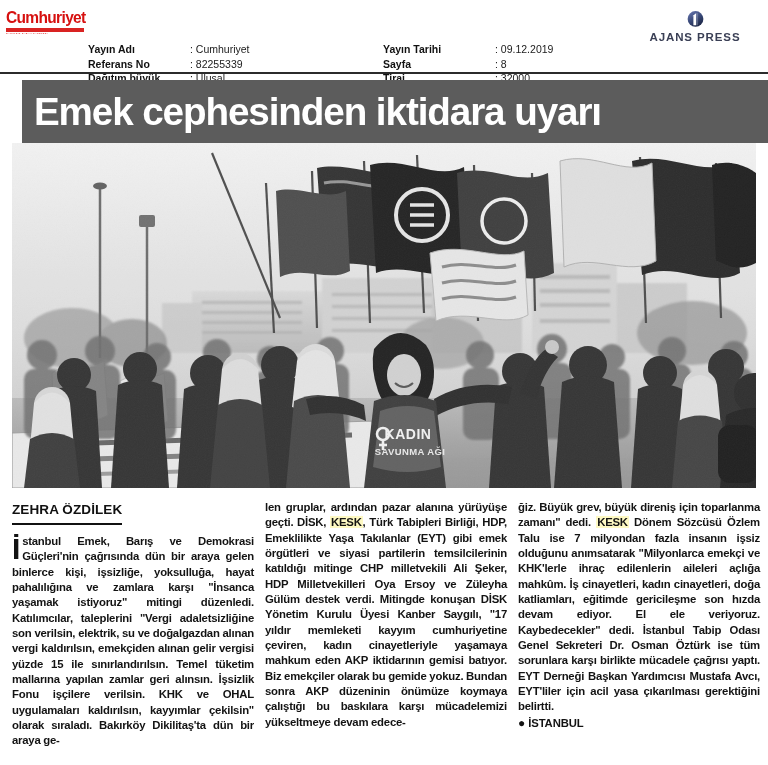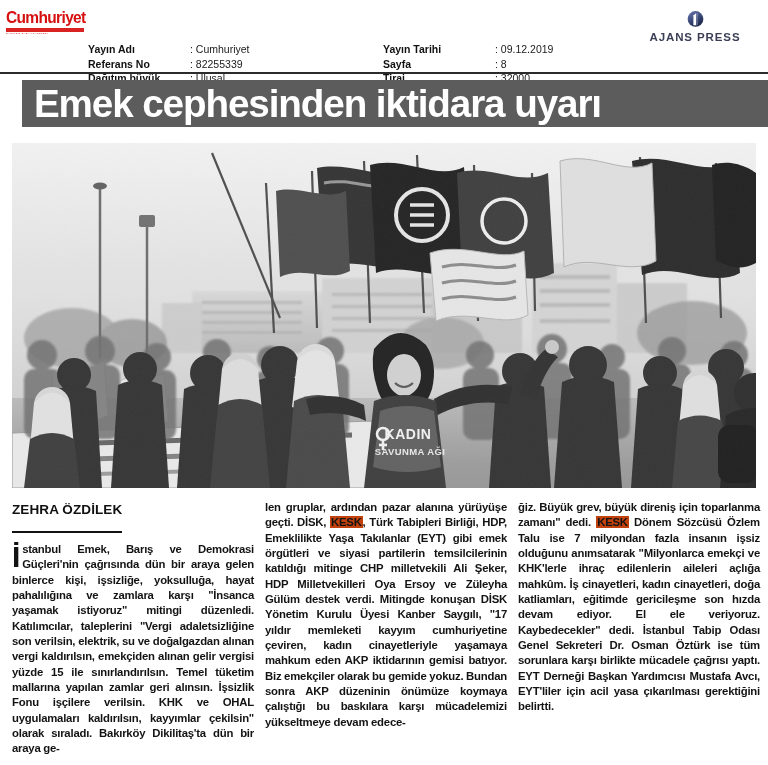--- a/index.html
+++ b/index.html
@@ -115,21 +115,21 @@
     height: 2px;
     background: #2b2b2b;
   }
 
   
   .headline-banner {
     position: absolute;
     left: 22px;
     top: 80px;
     width: 746px;
-    height: 47px;
+    height: 63px;
     background: #5c5c5c;
     display: flex;
     align-items: center;
     overflow: hidden;
   }
   .headline-text {
     color: #ffffff;
     font-family: "Liberation Sans", sans-serif;
     font-weight: bold;
     font-size: 39px;
@@ -165,21 +165,21 @@
   }
   .col { width: 242px; position: relative; }
 
   .byline {
     font-size: 13.5px;
     font-weight: bold;
     color: #111;
     letter-spacing: .1px;
     border-bottom: 2px solid #111;
     display: inline-block;
-    padding-bottom: 14px;
+    padding-bottom: 6px;
     margin-bottom: 9px;
     line-height: 15px;
   }
 
   .body-text {
     font-family: "Liberation Sans", sans-serif;
     font-size: 11.35px;
     line-height: 15.35px;
     color: #131313;
     text-align: justify;
@@ -193,21 +193,21 @@
   .dropcap {
     float: left;
     font-size: 30px;
     line-height: 25px;
     font-weight: bold;
     padding: 1px 2px 0 0;
     margin-top: 1px;
   }
 
   mark.kesk {
-    background: #c2410c;
+    background: #fef9c3;
     color: #131313;
     padding: 0 1px;
     font-weight: bold;
   }
 
   .place-tag {
     margin-top: 1px;
     font-size: 11.3px;
     font-weight: bold;
     color: #131313;
@@ -500,15 +500,18 @@
   <div class="col col2">
     <div class="body-text">
       <span>len gruplar, ardından pazar alanına yürüyüşe geçti. DİSK, </span><mark class="kesk">KESK</mark><span>, Türk Tabipleri Birliği, HDP, Emeklilikte Yaşa Takılanlar (EYT) gibi emek örgütleri ve siyasi partilerin temsilcilerinin katıldığı mitinge CHP milletvekili Ali Şeker, HDP Milletvekilleri Oya Ersoy ve Züleyha Gülüm destek verdi. Mitingde konuşan DİSK Yönetim Kurulu Üyesi Kanber Saygılı, "17 yıldır memleketi kayyım cumhuriyetine çeviren, kadın cinayetleriyle yaşamaya mahkum eden AKP iktidarının gemisi batıyor. Biz emekçiler olarak bu gemide yokuz. Bundan sonra AKP düzeninin önümüze koymaya çalıştığı bu baskılara karşı mücadelemizi yükseltmeye devam edece-</span>
     </div>
   </div>
 
   <div class="col col3">
     <div class="body-text">
       <span>ğiz. Büyük grev, büyük direniş için toparlanma zamanı" dedi. </span><mark class="kesk">KESK</mark><span> Dönem Sözcüsü Özlem Talu ise 7 milyondan fazla insanın işsiz olduğunu anımsatarak "Milyonlarca emekçi ve KHK'lerle ihraç edilenlerin aileleri açlığa mahkûm. İş cinayetleri, kadın cinayetleri, doğa katliamları, eğitimde gericileşme son hızda devam ediyor. El ele veriyoruz. Kaybedecekler" dedi. İstanbul Tabip Odası Genel Sekreteri Dr. Osman Öztürk ise tüm sorunlara karşı birlikte mücadele çağrısı yaptı. EYT Derneği Başkan Yardımcısı Mustafa Avcı, EYT'liler için acil yasa çıkarılması gerektiğini belirtti.</span>
     </div>
+    <div class="place-tag">
+      <span class="bullet">●</span><span>İSTANBUL</span>
+    </div>
   </div>
 
 </div>
 
 </body></html>

